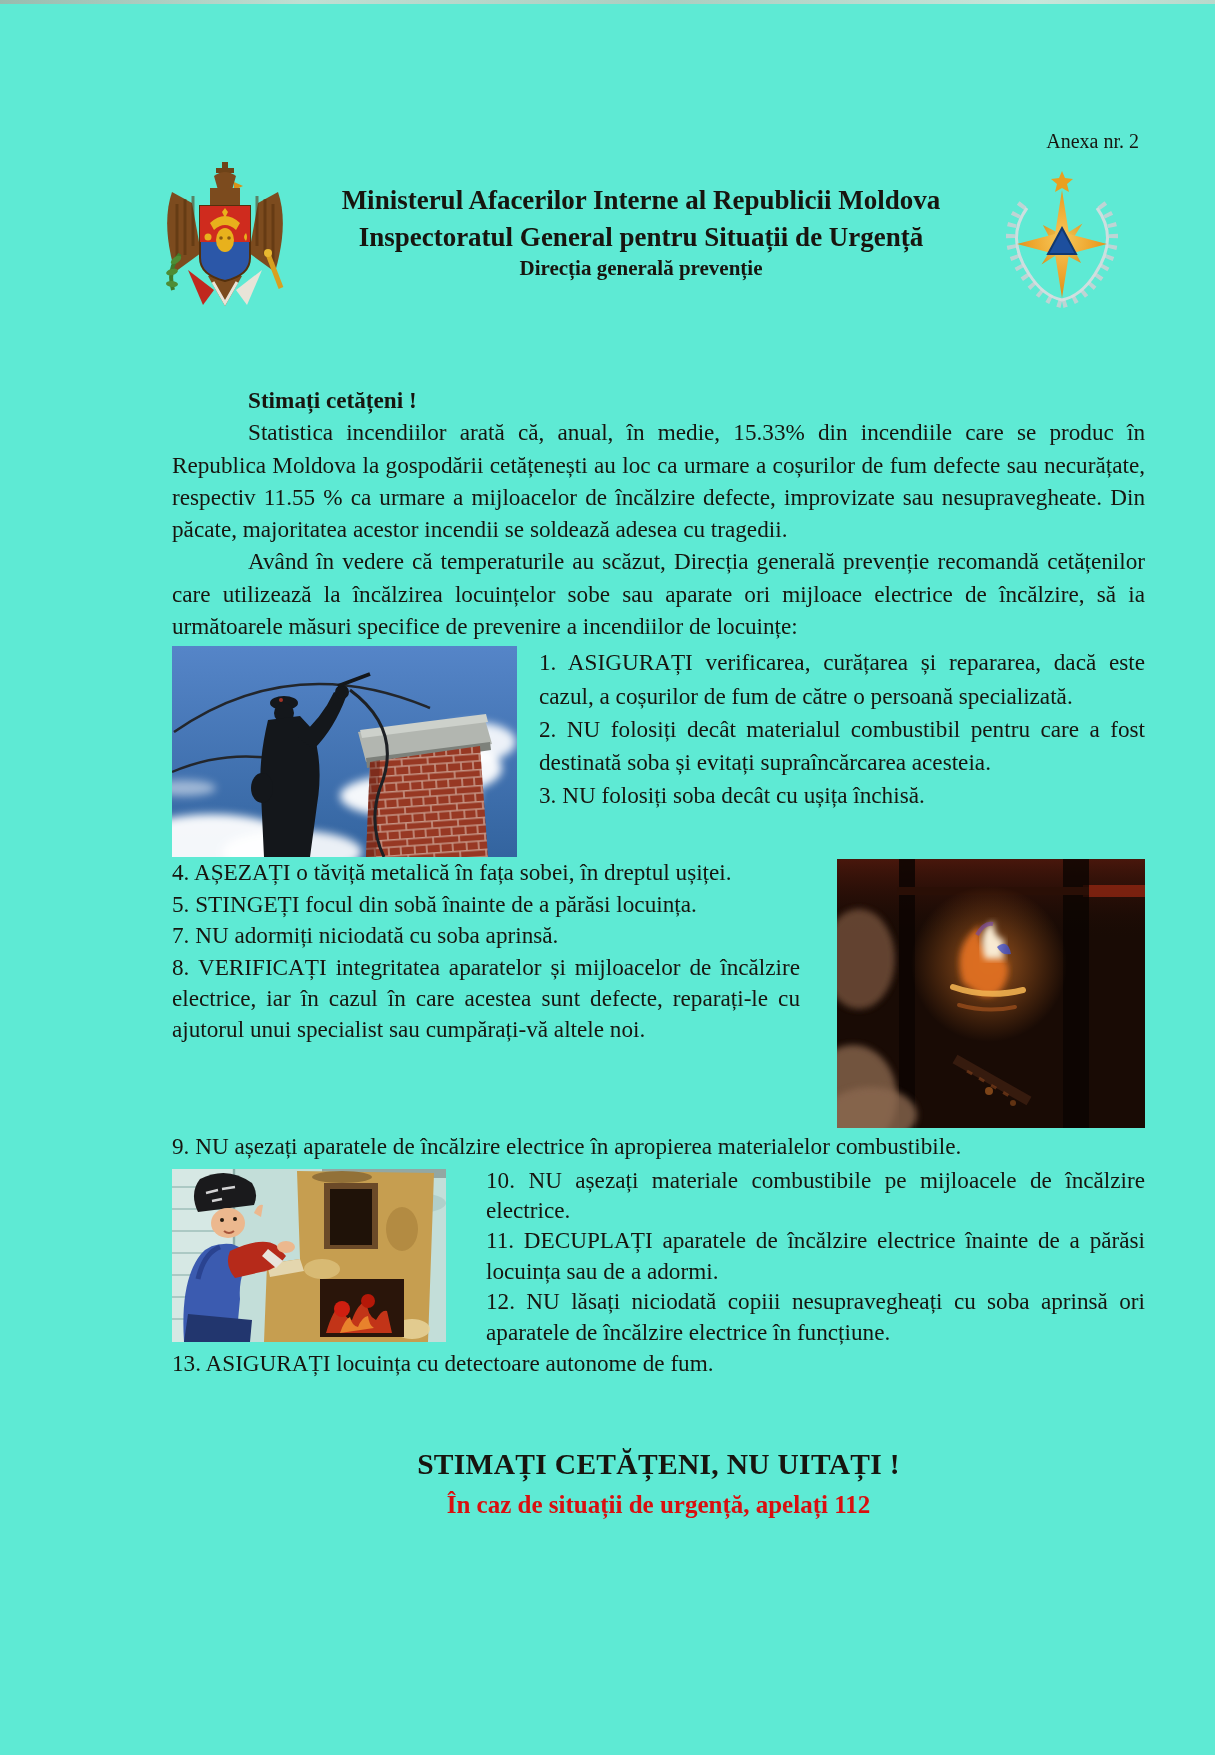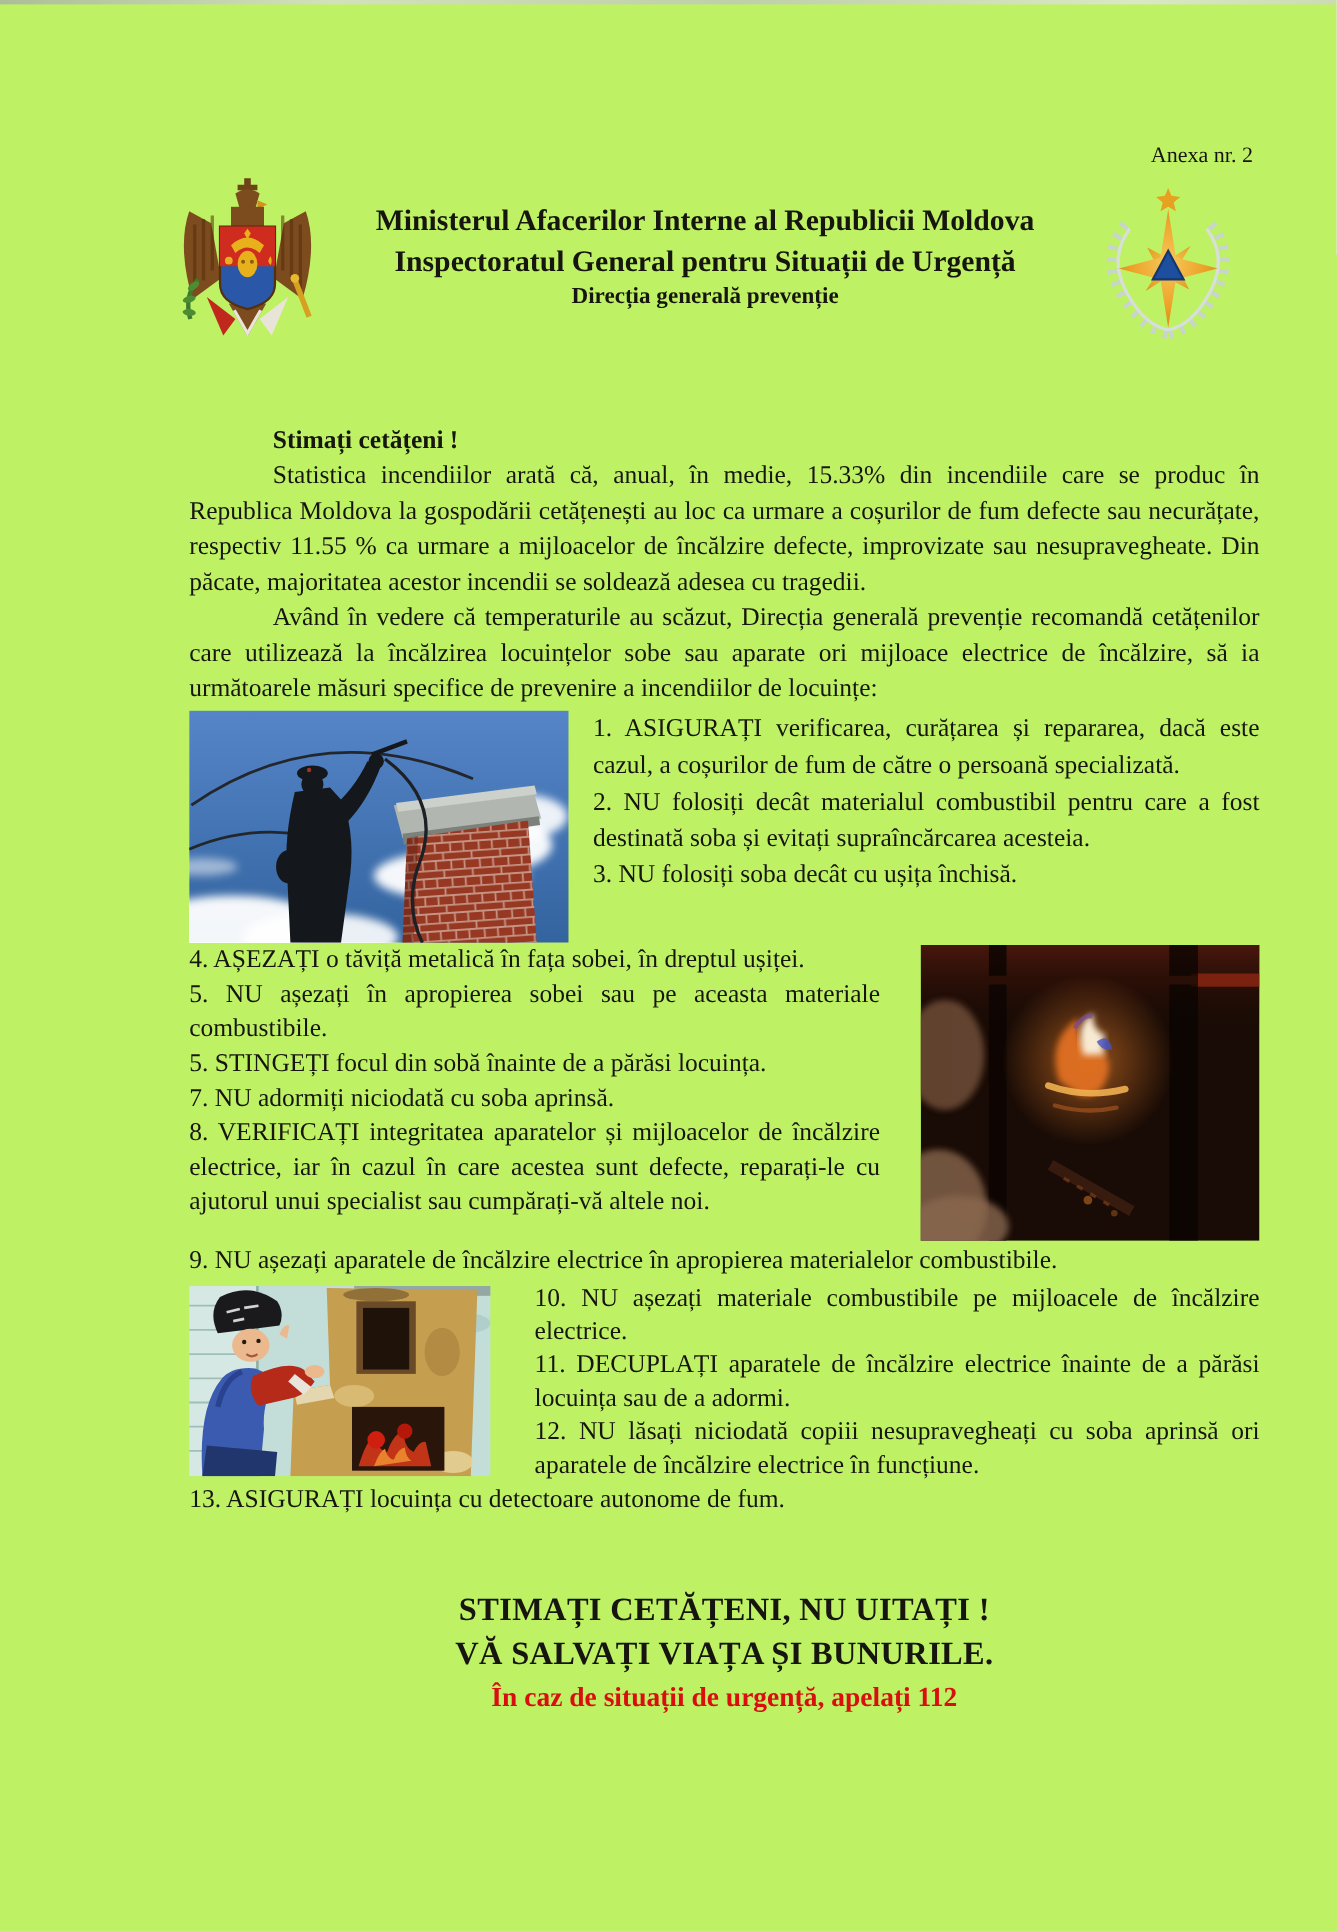--- a/index.html
+++ b/index.html
@@ -1,16 +1,16 @@
 <!DOCTYPE html>
 <html><head>
 <meta charset="utf-8">
 <style>
   html,body{margin:0;padding:0;background:#e8e8e4;}
-  .page{position:relative;width:1215px;height:1755px;background:#bef264;overflow:hidden;
+  .page{position:relative;width:1215px;height:1755px;background:#5eead4;overflow:hidden;
         font-family:"Liberation Serif","DejaVu Serif",serif;color:#17150f;}
   .scan-edge{position:absolute;top:0;left:0;width:100%;height:4px;
         background:linear-gradient(90deg,#a7b0a5,#d8dcd2 25%,#bfc6bb 55%,#e2e5dc 85%,#cfd4c9);opacity:.8;}
   .annex{position:absolute;top:130px;right:76px;font-size:20px;}
   .coat-wrap{position:absolute;left:158px;top:160px;width:134px;height:154px;}
   .emblem-wrap{position:absolute;right:74px;top:168px;width:158px;height:148px;}
   .header-text{position:absolute;left:296px;top:182px;width:690px;text-align:center;font-weight:bold;}
   .ht12{font-size:27px;line-height:37px;}
   .ht3{font-size:21px;margin-top:0;}
   .content{position:absolute;left:172px;top:384px;width:973px;font-size:23.2px;line-height:32.3px;text-align:justify;}
@@ -163,21 +163,20 @@
       <div class="col-items-a">
         <div><b>1. ASIGURAȚI</b> <span>verificarea, curățarea și repararea, dacă este cazul, a coșurilor de fum de către o persoană specializată.</span></div>
         <div><b>2. NU</b> <span>folosiți decât materialul combustibil pentru care a fost destinată soba și evitați supraîncărcarea acesteia.</span></div>
         <div><b>3. NU</b> <span>folosiți soba decât cu ușița închisă.</span></div>
       </div>
     </div>
 
     <div class="row row-b">
       <div class="col-items-b">
         <div><b>4. AȘEZAȚI</b> <span>o tăviță metalică în fața sobei, în dreptul ușiței.</span></div>
-        <div><b>5. NU</b> <span>așezați în apropierea sobei sau pe aceasta materiale combustibile.</span></div>
         <div><b>5. STINGEȚI</b> <span>focul din sobă înainte de a părăsi locuința.</span></div>
         <div><b>7. NU</b> <span>adormiți niciodată cu soba aprinsă.</span></div>
         <div><b>8. VERIFICAȚI</b> <span>integritatea aparatelor și mijloacelor de încălzire electrice, iar în cazul în care acestea sunt defecte, reparați-le cu ajutorul unui specialist sau cumpărați-vă altele noi.</span></div>
       </div>
       <div class="photo fireplace-box">
         <svg width="308" height="269" viewBox="0 0 308 269">
           <defs>
             <linearGradient id="fptop" x1="0" y1="0" x2="0" y2="1">
               <stop offset="0%" stop-color="#49170c"></stop>
                 <stop offset="100%" stop-color="#1a0b05" stop-opacity="0"></stop>
@@ -265,18 +264,17 @@
         <div><b>10. NU</b> <span>așezați materiale combustibile pe mijloacele de încălzire electrice.</span></div>
         <div><b>11. DECUPLAȚI</b> <span>aparatele de încălzire electrice înainte de a părăsi locuința sau de a adormi.</span></div>
         <div><b>12. NU</b> <span>lăsați niciodată copiii nesupravegheați cu soba aprinsă ori aparatele de încălzire electrice în funcțiune.</span></div>
       </div>
     </div>
 
     <div><b>13. ASIGURAȚI</b> <span>locuința cu detectoare autonome de fum.</span></div>
 
     <div class="footer">
       <div class="f-black">STIMAȚI CETĂȚENI, NU UITAȚI !</div>
-      <div class="f-black">VĂ SALVAȚI VIAȚA ȘI BUNURILE.</div>
       <div class="f-red">În caz de situații de urgență, apelați 112</div>
     </div>
 
   </div>
 </div>
 
 </body></html>

